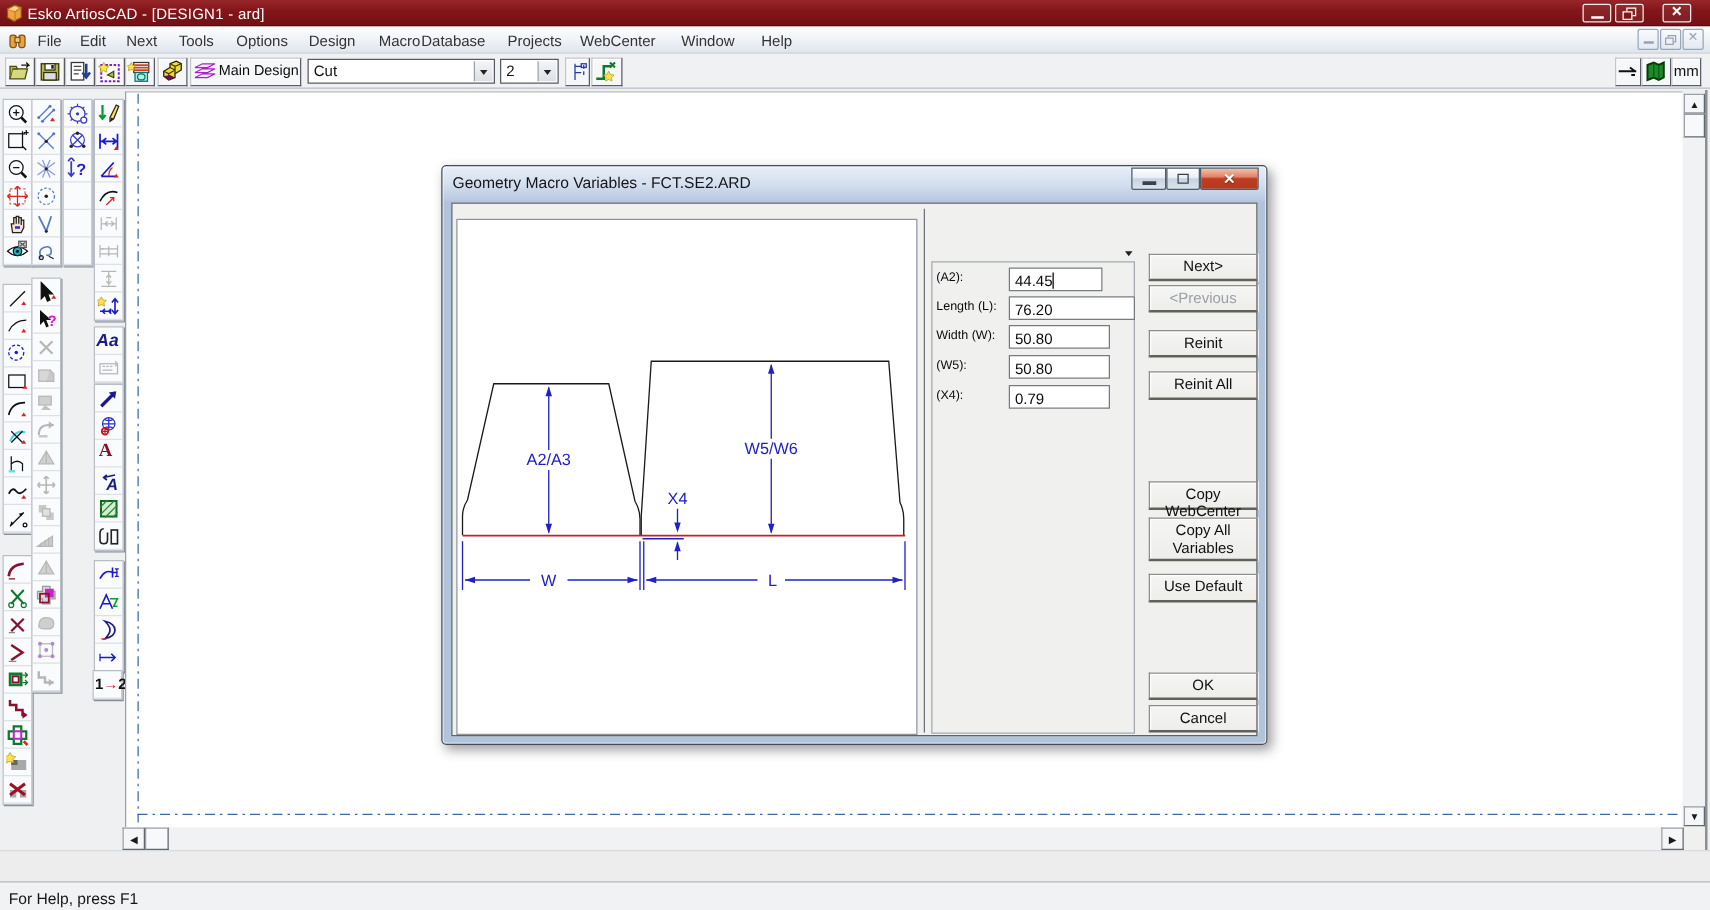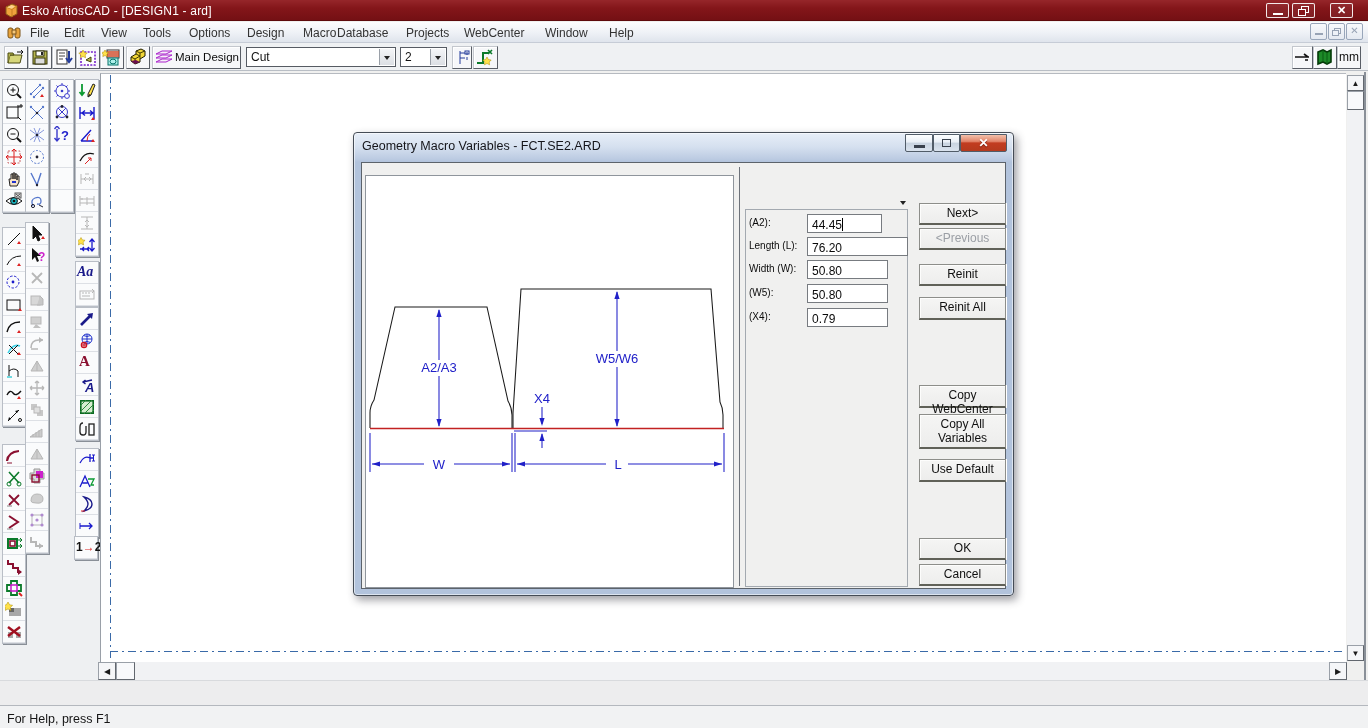--- a/index.html
+++ b/index.html
@@ -62,21 +62,21 @@
 <div class="abs wbtn" style="left:1330px;width:23px;color:#fff;font-size:11px;text-align:center;line-height:13px;font-weight:bold">✕</div>
 </div>
 <div id="menubar" class="abs">
 <svg class="abs" style="left:7px;top:4px" width="15" height="14" viewBox="0 0 15 14">
       <rect x="1" y="2" width="5" height="10" rx="2" fill="#e8a33c" stroke="#7c551a"></rect>
       <rect x="8" y="2" width="5" height="10" rx="2" fill="#e8a33c" stroke="#7c551a"></rect>
       <rect x="5" y="4" width="4" height="4" fill="#f6c878" stroke="#7c551a"></rect>
     </svg>
 <div class="abs mi" style="left:30px">File</div>
 <div class="abs mi" style="left:64px">Edit</div>
-<div class="abs mi" style="left:101px">View</div>
+<div class="abs mi" style="left:101px">Next</div>
 <div class="abs mi" style="left:143px">Tools</div>
 <div class="abs mi" style="left:189px">Options</div>
 <div class="abs mi" style="left:247px">Design</div>
 <div class="abs mi" style="left:303px">Macro</div>
 <div class="abs mi" style="left:337px">Database</div>
 <div class="abs mi" style="left:406px">Projects</div>
 <div class="abs mi" style="left:464px">WebCenter</div>
 <div class="abs mi" style="left:545px">Window</div>
 <div class="abs mi" style="left:609px">Help</div>
 <div class="abs mdibtn" style="left:1310px">
@@ -329,21 +329,21 @@
       </div>
       <div class="cell">
         <svg width="18" height="18" viewBox="0 0 18 18">
           <path d="M3 1.5 l1.4 2.4 2.7.4-2 1.9.5 2.7-2.6-1.3-2.6 1.3.5-2.7-2-1.9 2.7-.4z" fill="#ffe14a" stroke="#a88a00" stroke-width=".5"></path>
           <path d="M14 3 L14 15 m-2.5 -3 l2.5 3 2.5 -3 m-5 -6 l2.5 -3 2.5 3 M2 13 h9 m-7 0 l2 -2 m-2 2 l2 2 m3 -2 l2 -2 m-2 2 l2 2" fill="none" stroke="#1a1acc" stroke-width="1.3"></path>
         </svg>
       </div>
     </div>
 <div class="grp" style="left:75px;top:189px;width:24px">
       <div class="cell">
-        <span style="position:absolute;left:1px;top:2px;font-size:14px;font-style:italic;font-weight:bold;color:#1a1a8a;font-family:Liberation Serif, serif">Aa</span>
+        <span style="position:absolute;left:1px;top:2px;font-size:14px;font-style:italic;font-weight:bold;color:#1a1a8a;font-family:Liberation Sans, sans-serif">Aa</span>
       </div>
       <div class="cell">
         <svg width="18" height="18" viewBox="0 0 18 18">
           <rect x="2" y="5" width="14" height="8" fill="none" stroke="#b7b7b7"></rect>
           <path d="M4 7 h2 M7 7 h2 M10 7 h2 M4 10 h8" stroke="#b7b7b7"></path>
           <path d="M14 3 l2 2 -2 2" fill="none" stroke="#b7b7b7"></path>
         </svg>
       </div>
     </div>
 <div class="grp" style="left:75px;top:235px;width:24px">

